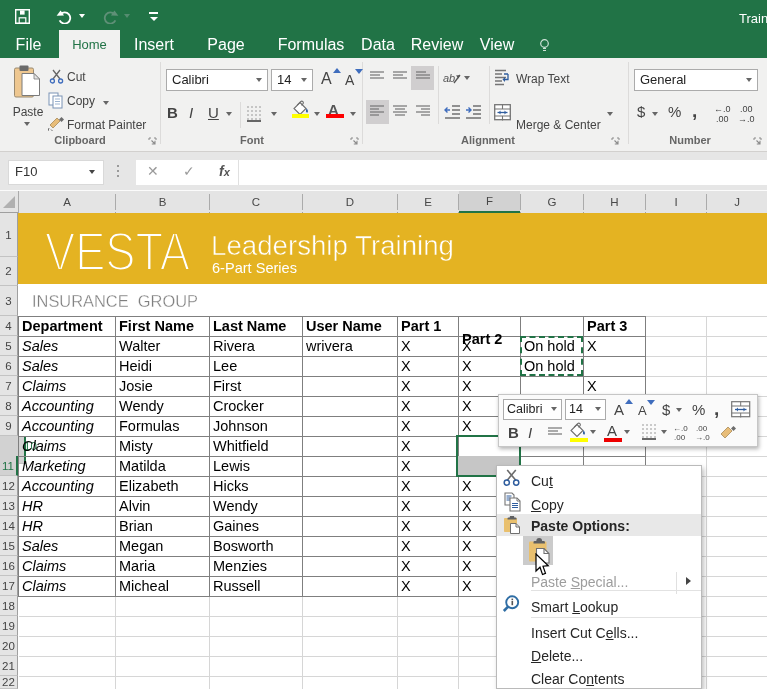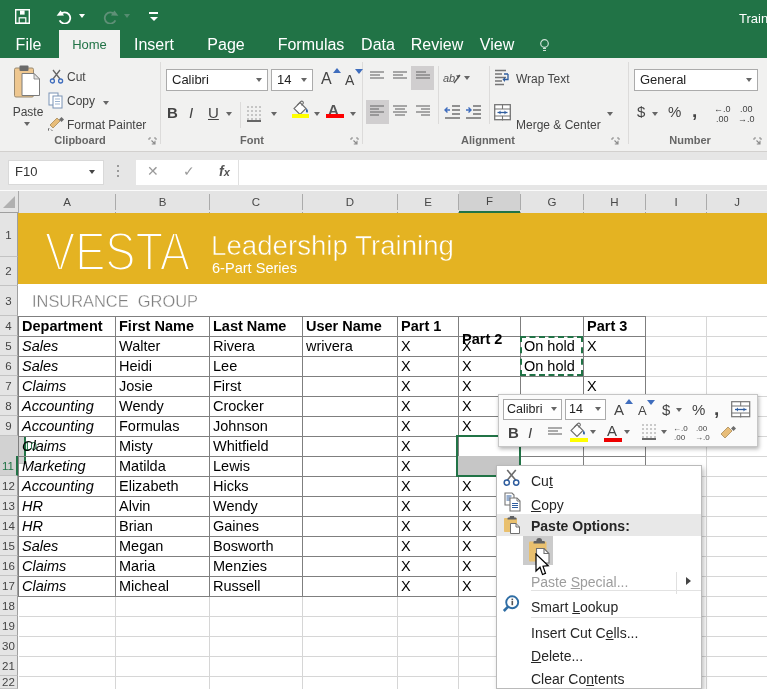--- a/index.html
+++ b/index.html
@@ -281,21 +281,21 @@
 <div class="rowhead" style="left:0;top:245px;width:18px;height:28px;line-height:20px;background:#d2d2d2;color:#217346;border-right:2px solid #217346;border-bottom:1px solid #c3c3c3;padding-left:24px;">10</div>
 <div class="rowhead" style="left:0;top:265px;width:18px;height:20px;line-height:20px;background:#d2d2d2;color:#217346;border-right:2px solid #217346;border-bottom:1px solid #c3c3c3;">11</div>
 <div class="rowhead" style="left:0;top:285px;width:18px;height:20px;line-height:20px;border-right:1px solid #9f9f9f;border-bottom:1px solid #c3c3c3;">12</div>
 <div class="rowhead" style="left:0;top:305px;width:18px;height:20px;line-height:20px;border-right:1px solid #9f9f9f;border-bottom:1px solid #c3c3c3;">13</div>
 <div class="rowhead" style="left:0;top:325px;width:18px;height:20px;line-height:20px;border-right:1px solid #9f9f9f;border-bottom:1px solid #c3c3c3;">14</div>
 <div class="rowhead" style="left:0;top:345px;width:18px;height:20px;line-height:20px;border-right:1px solid #9f9f9f;border-bottom:1px solid #c3c3c3;">15</div>
 <div class="rowhead" style="left:0;top:365px;width:18px;height:20px;line-height:20px;border-right:1px solid #9f9f9f;border-bottom:1px solid #c3c3c3;">16</div>
 <div class="rowhead" style="left:0;top:385px;width:18px;height:20px;line-height:20px;border-right:1px solid #9f9f9f;border-bottom:1px solid #c3c3c3;">17</div>
 <div class="rowhead" style="left:0;top:405px;width:18px;height:20px;line-height:20px;border-right:1px solid #9f9f9f;border-bottom:1px solid #c3c3c3;">18</div>
 <div class="rowhead" style="left:0;top:425px;width:18px;height:20px;line-height:20px;border-right:1px solid #9f9f9f;border-bottom:1px solid #c3c3c3;">19</div>
-<div class="rowhead" style="left:0;top:445px;width:18px;height:20px;line-height:20px;border-right:1px solid #9f9f9f;border-bottom:1px solid #c3c3c3;">30</div>
+<div class="rowhead" style="left:0;top:445px;width:18px;height:20px;line-height:20px;border-right:1px solid #9f9f9f;border-bottom:1px solid #c3c3c3;">20</div>
 <div class="rowhead" style="left:0;top:465px;width:18px;height:20px;line-height:20px;border-right:1px solid #9f9f9f;border-bottom:1px solid #c3c3c3;">21</div>
 <div class="rowhead" style="left:0;top:485px;width:18px;height:13px;line-height:13px;border-right:1px solid #9f9f9f;border-bottom:1px solid #c3c3c3;">22</div>
 <div class="abs" style="left:18px;top:22px;width:749px;height:71px;background:#e4b322"></div>
 <svg class="abs" style="left:0;top:22px" width="767" height="103" viewBox="0 0 767 103">
         <text x="45" y="57" font-size="54" fill="#ffffff" stroke="#e4b322" stroke-width="2.2" textLength="145" lengthAdjust="spacingAndGlyphs" font-family="Liberation Sans, sans-serif">VESTA</text>
         <text x="211" y="42" font-size="27" fill="#ffffff" stroke="#e4b322" stroke-width="0.5" textLength="243" lengthAdjust="spacingAndGlyphs" font-family="Liberation Sans, sans-serif">Leadership Training</text>
         <text x="212" y="60" font-size="14.5" fill="#ffffff" textLength="85" lengthAdjust="spacingAndGlyphs" font-family="Liberation Sans, sans-serif">6-Part Series</text>
         <text x="32" y="94" font-size="17" fill="#7f7f7f" stroke="#ffffff" stroke-width="0.3" textLength="166" lengthAdjust="spacingAndGlyphs" font-family="Liberation Sans, sans-serif" xml:space="preserve">INSURANCE  GROUP</text>
       </svg>
 <div class="gridv" style="left:115px;top:125px;height:373px"></div>

